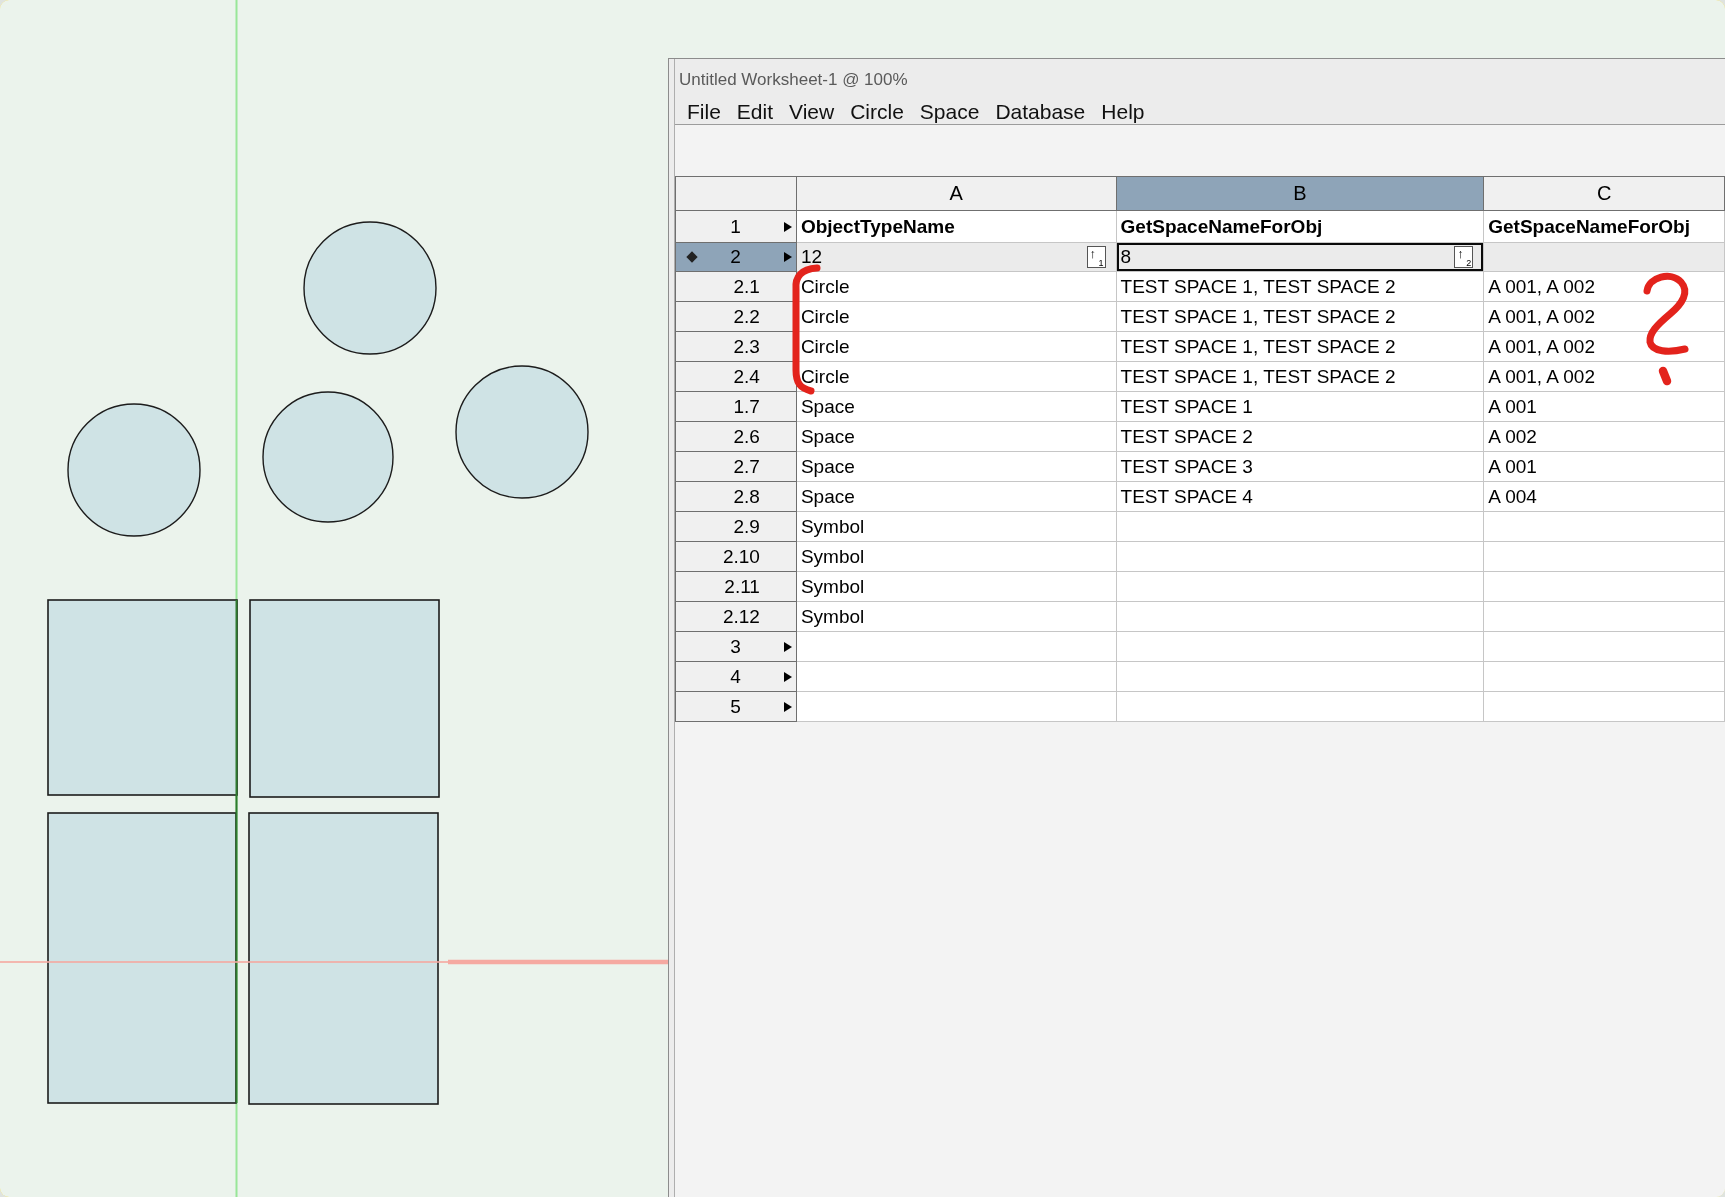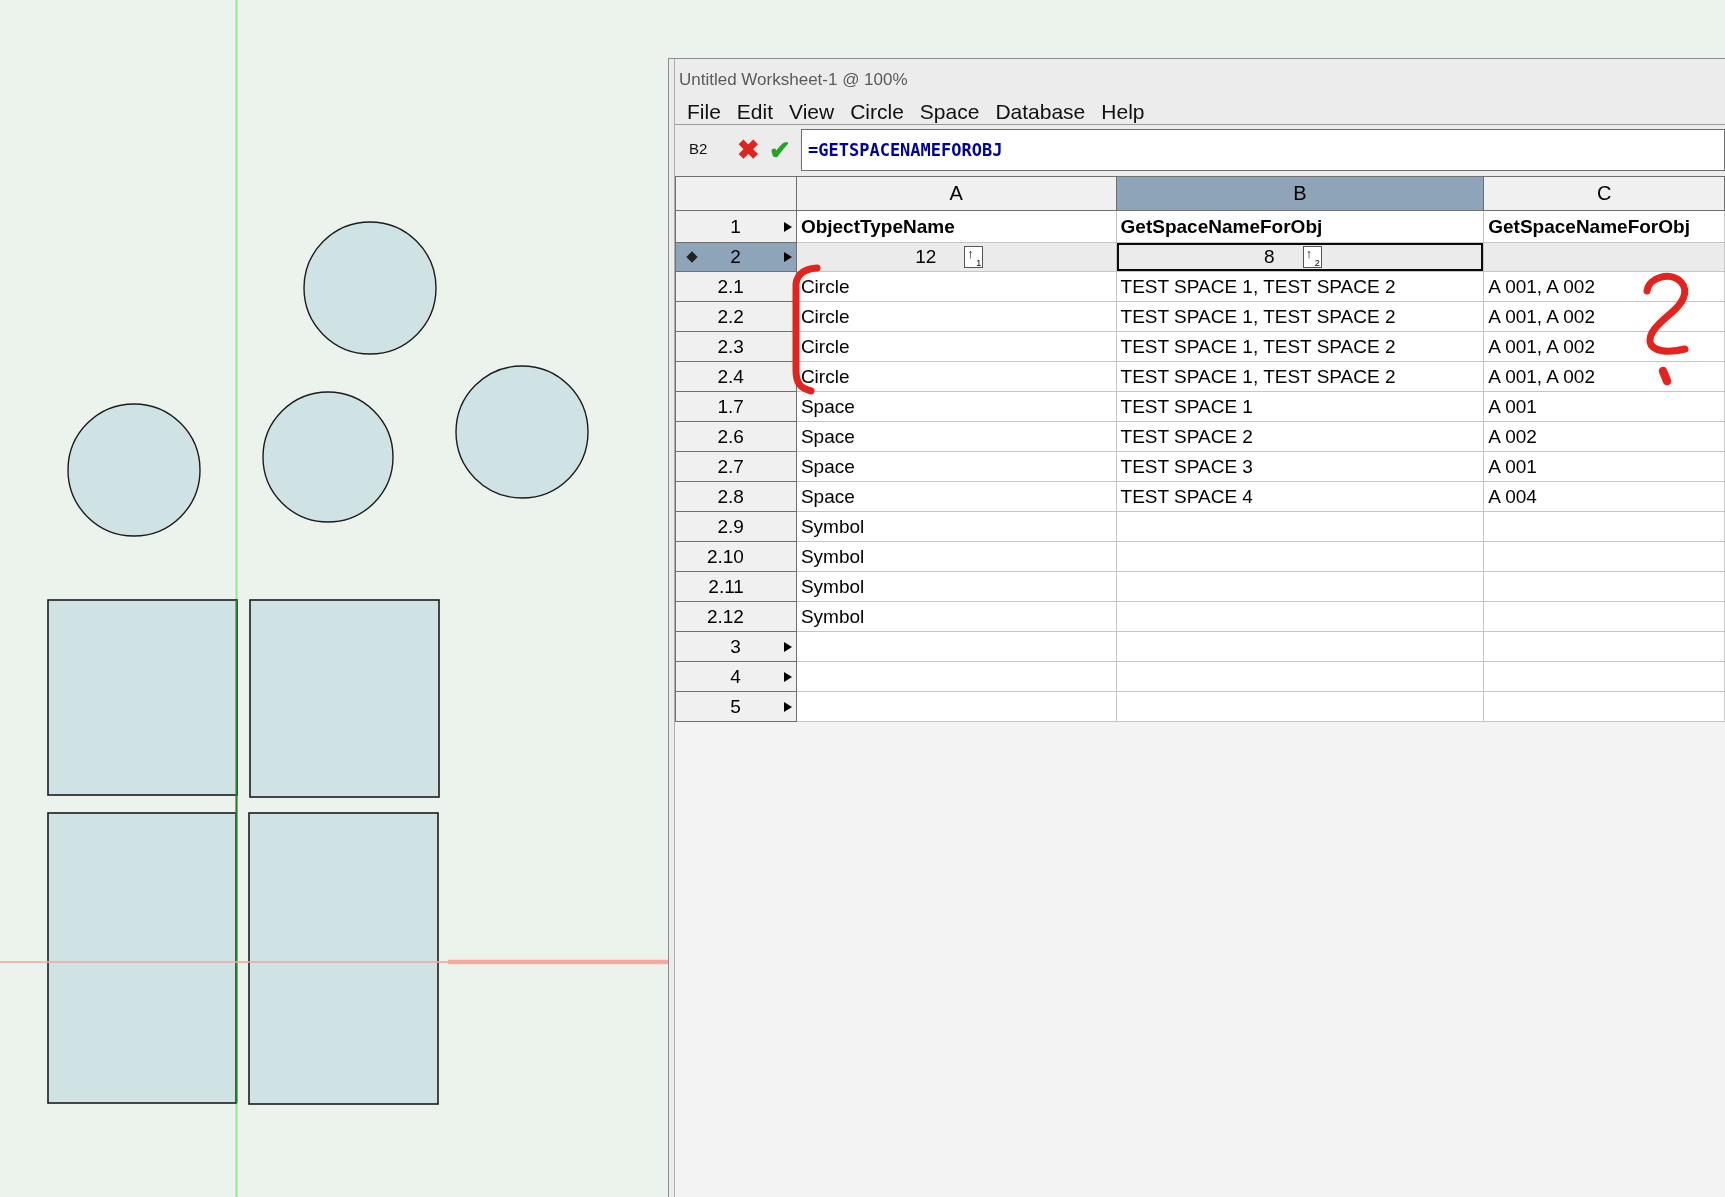--- a/index.html
+++ b/index.html
@@ -1,17 +1,17 @@
 <!DOCTYPE html>
 <html><head>
 <meta charset="utf-8">
 <style>
   html,body{margin:0;padding:0;background:#dfe3df;}
   #stage{position:relative;width:1725px;height:1197px;overflow:hidden;
-         background:#fde047;font-family:"Liberation Sans",sans-serif;}
+         background:#fde047;font-family:"Liberation Sans",sans-serif;border-radius:9px;}
   #drawing-canvas{position:absolute;left:0;top:0;z-index:0;}
   #annotation-layer{position:absolute;left:0;top:0;z-index:60;pointer-events:none;}
 
   
   .window{position:absolute;left:668px;top:58px;width:1056px;height:1139px;
           background:#f3f3f3;border:1px solid #8c8c8c;border-right:none;z-index:10;}
   .win-strip{position:absolute;left:0;top:0;bottom:0;width:5px;background:#ececec;
              border-right:1px solid #aeaeae;}
   .win-inner{position:absolute;left:6px;top:0;right:0;bottom:0;}
 
@@ -44,27 +44,27 @@
         border-right:1px solid #c6c6c6;border-bottom:1px solid #c6c6c6;
         font-size:19px;color:#000;padding-left:4px;}
   .hdrcell{background:#f0f0f0;border-right:1px solid #6f6f6f;border-bottom:1px solid #6f6f6f;}
   .sel-hdr{background:#8ea4b8;}
   .w-rh{width:121px;} .w-a{width:320px;} .w-b{width:368px;} .w-c{width:241px;}
   .h-letters{height:34px;} .h-r1{height:32px;} .h-r2{height:29px;} .h-sub{height:30px;}
   .letter{justify-content:center;padding-left:0;font-size:20px;}
   .boldcell{font-weight:bold;}
   .rowhdr{justify-content:flex-end;padding-left:0;}
   .rownum{font-size:19px;}
-  .mr-big{margin-right:55px;} .mr-sub{margin-right:52px;}
+  .mr-big{margin-right:55px;} .mr-sub{margin-right:36px;}
   .tri{position:absolute;right:4px;top:50%;margin-top:-5px;width:0;height:0;
        border-left:8px solid #000;border-top:5px solid transparent;
        border-bottom:5px solid transparent;}
   .diamond{position:absolute;left:12px;top:50%;width:8px;height:8px;margin-top:-4px;
            background:#222;transform:rotate(45deg);}
-  .dbcell{background:#ebebeb;justify-content:center;padding-right:18px;gap:25px;}
+  .dbcell{background:#ebebeb;justify-content:space-between;padding-right:10px;gap:25px;}
   .selected{box-shadow:inset 0 0 0 2px #0a0a0a;}
   .sorticon{width:19px;height:22px;background:#fff;border:1px solid #555;margin-left:3px;
             position:relative;flex:0 0 auto;box-sizing:border-box;}
   .sorticon .arr{position:absolute;left:2px;top:-1px;font-size:13px;color:#000;}
   .sorticon .rank{position:absolute;right:1px;bottom:-1px;font-size:9px;color:#000;}
 </style>
 </head>
 <body>
 
 <div id="stage">
@@ -96,28 +96,20 @@
       <div class="menubar">
           <span class="menu-item">File</span>
           <span class="menu-item">Edit</span>
           <span class="menu-item">View</span>
           <span class="menu-item">Circle</span>
           <span class="menu-item">Space</span>
           <span class="menu-item">Database</span>
           <span class="menu-item">Help</span>
         </div>
 
-      <div class="formulabar">
-        <span class="cellref">B2</span>
-        <span class="fx-cancel">✖</span>
-        <span class="fx-confirm">✔</span>
-        <div class="fx-input">
-          <span>=GETSPACENAMEFOROBJ</span>
-        </div>
-      </div>
 
       <div class="grid">
 
         <div class="grow">
           <div class="cell hdrcell w-rh h-letters"></div>
           <div class="cell hdrcell w-a h-letters letter">A</div>
           <div class="cell hdrcell sel-hdr w-b h-letters letter">B</div>
           <div class="cell hdrcell w-c h-letters letter">C</div>
         </div>
 

